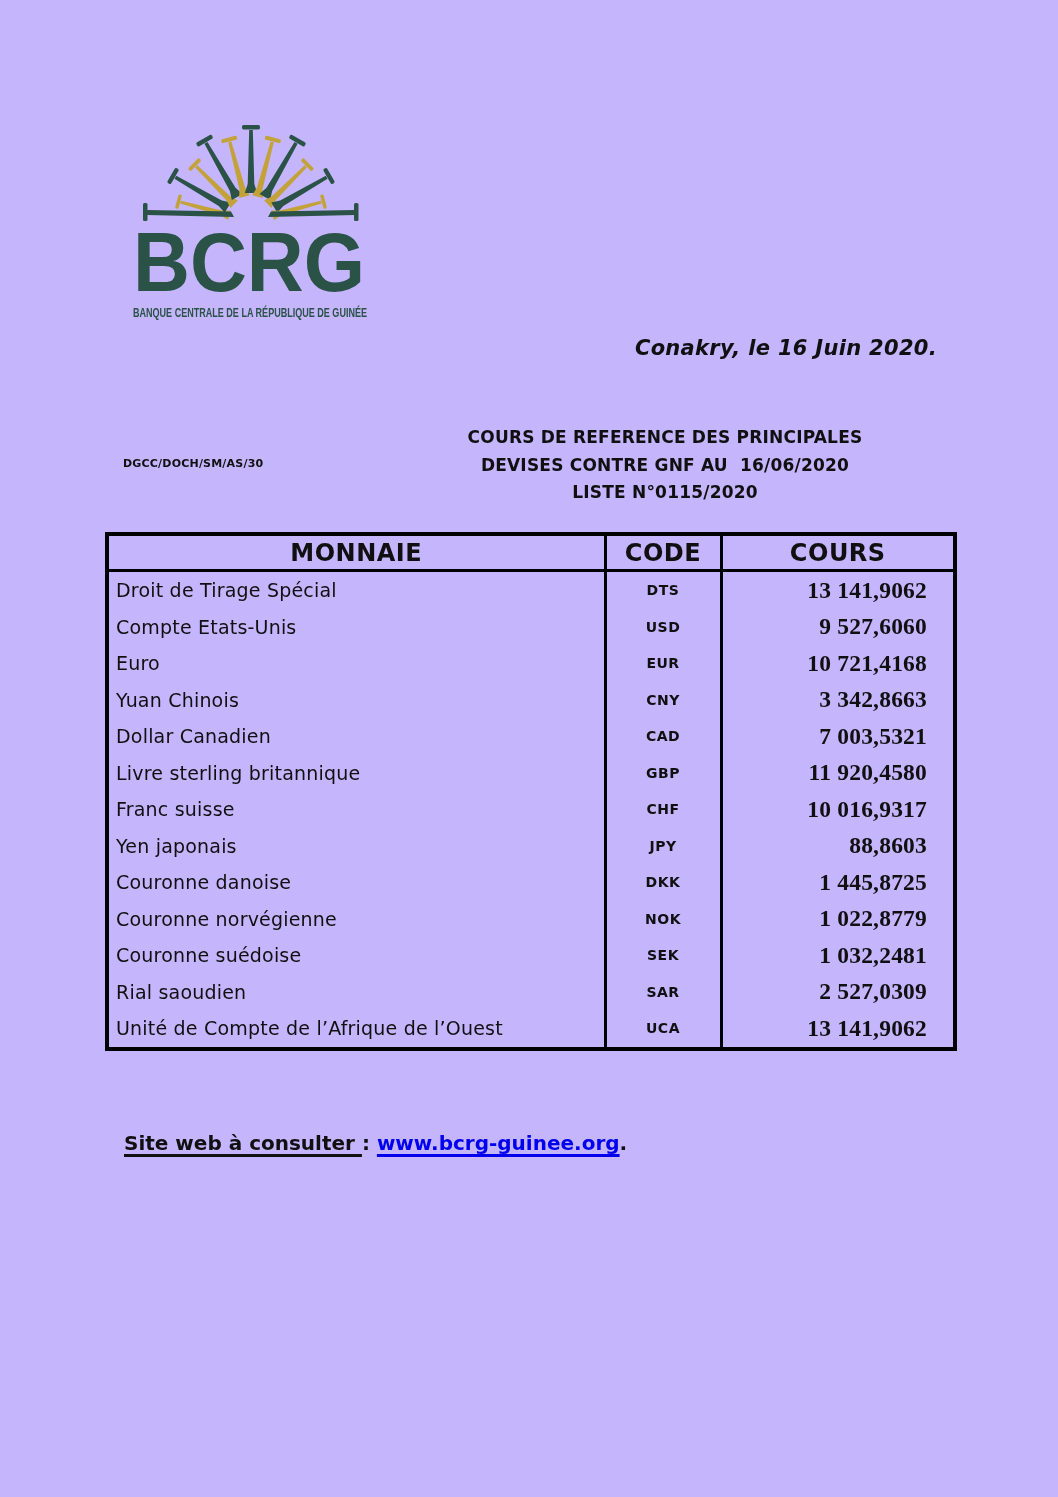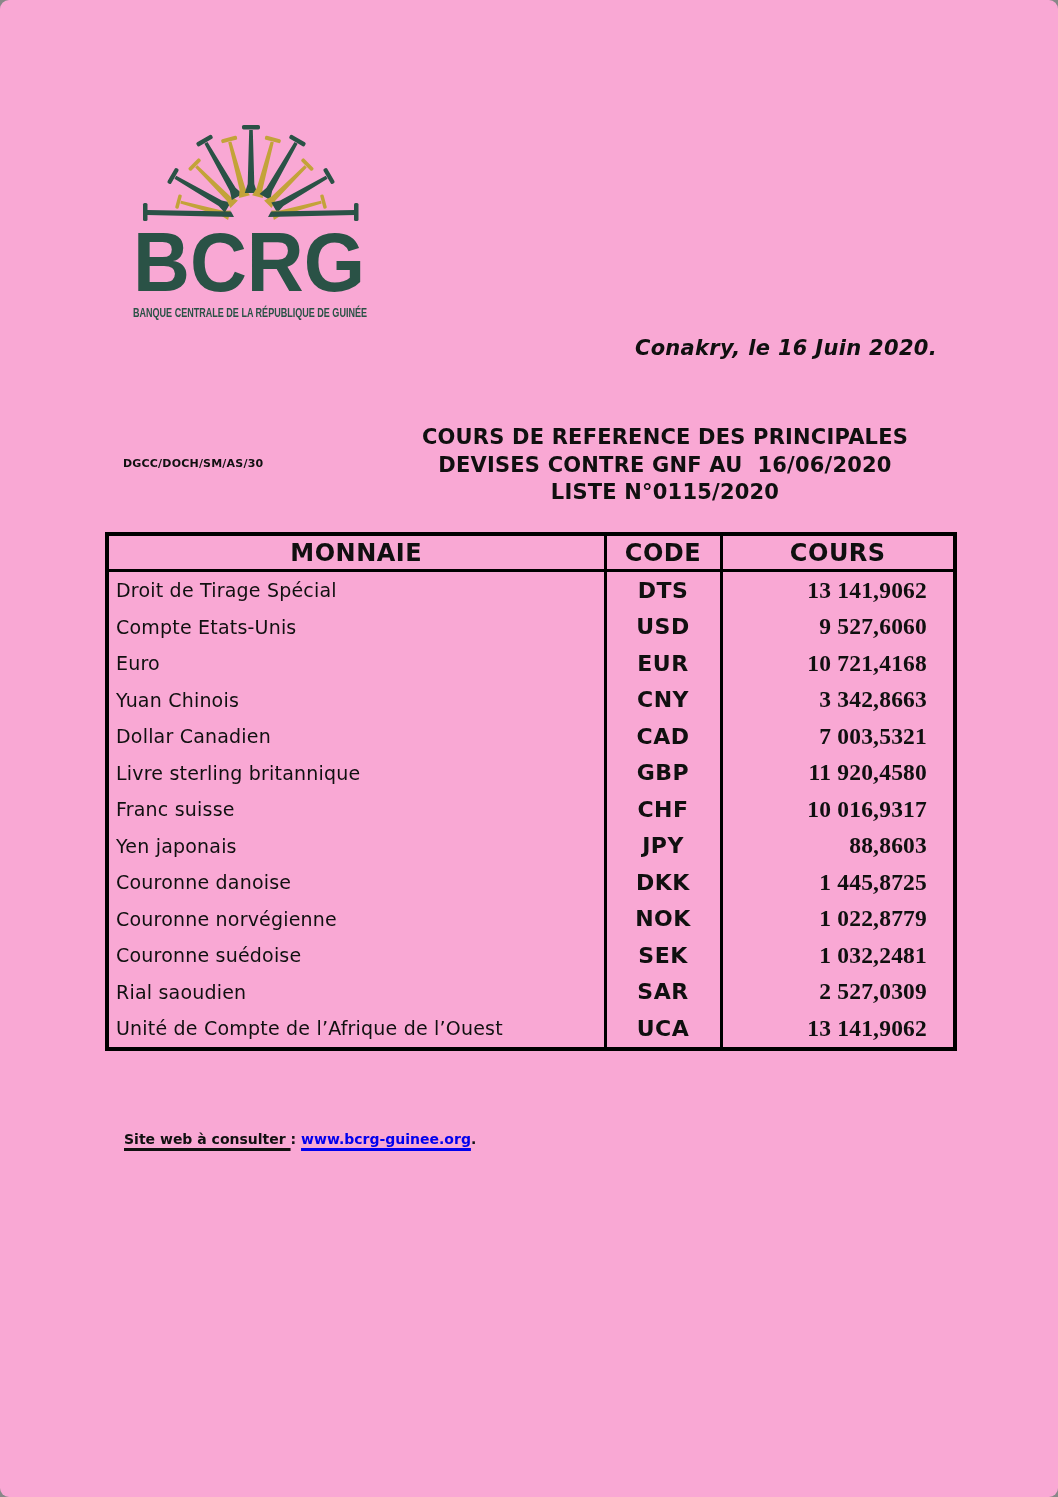--- a/index.html
+++ b/index.html
@@ -6,25 +6,24 @@
     --ink:#101010;
     --green:#2a5246;
     --gold:#c3a339;
     --link:#0000ee;
   }
   html,body{margin:0;padding:0;background:#888;}
   .page{
     position:relative;
     width:1058px;height:1497px;
     margin:0 auto;
-    background:#f9a8d4;
+    background:#c4b5fd;
     font-family:"DejaVu Sans","Liberation Sans",sans-serif;
     color:var(--ink);
     overflow:hidden;
-    border-radius:9px;
   }
 
   
   .logo{position:absolute;left:131px;top:93px;width:240px;}
   .logo-fan{display:block;}
   .spoke-dark{fill:var(--green);}
   .spoke-gold{fill:var(--gold);}
   .logo-acronym-svg{display:block;margin-top:-2px;}
   .logo-subtitle-svg{display:block;margin-top:2px;}
 
@@ -37,21 +36,21 @@
 
   
   .reference{
     position:absolute;left:123px;top:457px;
     font-size:11px;font-weight:bold;letter-spacing:.2px;
   }
 
   
   .doc-title{
     position:absolute;left:340px;top:424px;width:650px;
-    text-align:center;font-weight:bold;font-size:21px;
+    text-align:center;font-weight:bold;font-size:17px;
     line-height:27.5px;letter-spacing:.2px;
   }
   .title-line{white-space:pre;}
 
   
   .rates-table{
     position:absolute;left:105px;top:532px;
     width:848px;border-collapse:collapse;table-layout:fixed;
     border:4px solid #000;
   }
@@ -64,33 +63,33 @@
     padding:0;letter-spacing:.5px;
   }
   .rates-table th,.rates-table td{border-left:3px solid #000;}
   .rates-table th:first-child,.rates-table td:first-child{border-left:none;}
   .rates-table td{height:36.5px;padding:0;vertical-align:middle;}
   td.c-monnaie{
     font-size:19px;font-weight:normal;padding-left:7px;
     letter-spacing:.2px;
   }
   td.c-code{
-    font-size:22px;font-weight:bold;text-align:center;
+    font-size:14px;font-weight:bold;text-align:center;
     letter-spacing:.5px;
   }
   td.c-cours{
     font-family:"Liberation Serif","DejaVu Serif",serif;
     font-size:23.5px;font-weight:bold;text-align:right;
     padding-right:26px;letter-spacing:.2px;
   }
 
   
   .site-line{
     position:absolute;left:124px;top:1131px;
-    font-size:14px;font-weight:bold;white-space:pre;
+    font-size:20px;font-weight:bold;white-space:pre;
   }
   .site-label{text-decoration:underline;text-underline-offset:4px;text-decoration-thickness:2.5px;}
   .site-link{color:var(--link);text-decoration:underline;text-underline-offset:4px;text-decoration-thickness:2.5px;cursor:pointer;}
 </style>
 </head>
 <body>
 
 <div class="page">
 
   <div class="logo">

